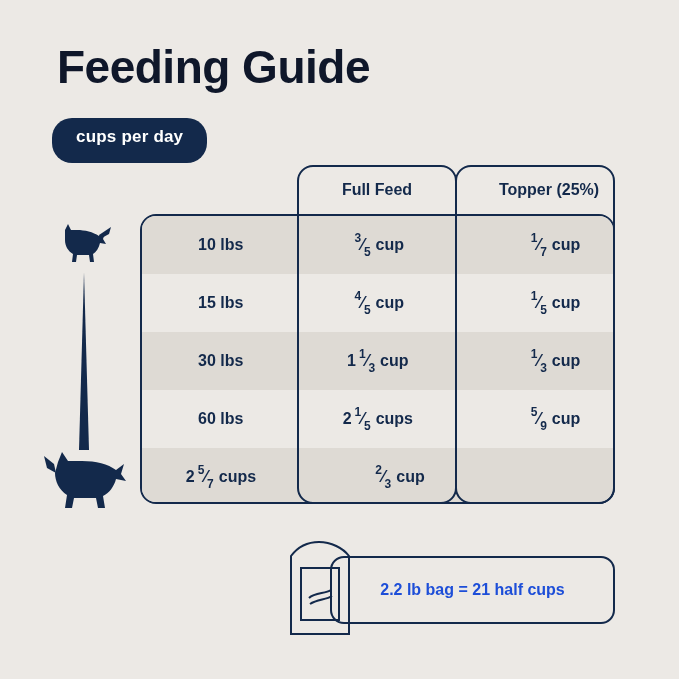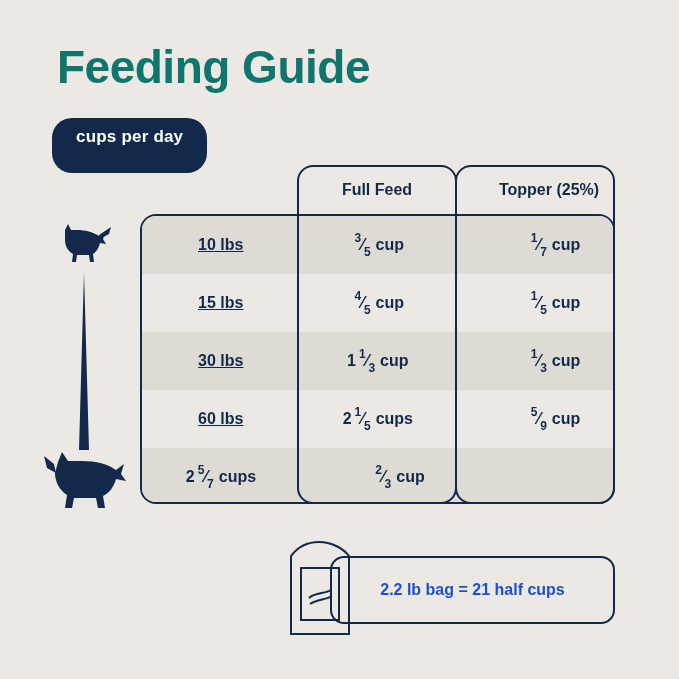--- a/index.html
+++ b/index.html
@@ -22,32 +22,32 @@
   }
 
   
   .title {
     position: absolute;
     left: 57px;
     top: 42px;
     font-size: 46px;
     font-weight: bold;
     letter-spacing: -0.5px;
-    color: #0f766e;
+    color: #0f172a;
     line-height: 1.1;
   }
 
   .pill {
     position: absolute;
     left: 52px;
     top: 118px;
     background: #13294b;
     color: #ffffff;
     border-radius: 20px;
-    padding: 9px 24px 26px 24px;
+    padding: 9px 24px 16px 24px;
     font-size: 17px;
     font-weight: bold;
     letter-spacing: 0.2px;
   }
 
   
   .table-wrap {
     position: absolute;
     left: 140px;
     top: 165px;
@@ -77,21 +77,21 @@
 
   .cell {
     display: flex;
     align-items: center;
     justify-content: center;
     font-size: 16px;
     font-weight: bold;
     color: #13294b;
     box-sizing: border-box;
   }
-  .c-weight { width: 159px; text-decoration: underline; }
+  .c-weight { width: 159px; }
   .c-full   { width: 158px; }
   .c-topper { width: 158px; padding-left: 39px; }
 
   
   .col-outline {
     position: absolute;
     top: 0px;
     width: 160px;
     height: 339px;
     border: 2px solid #13294b;

